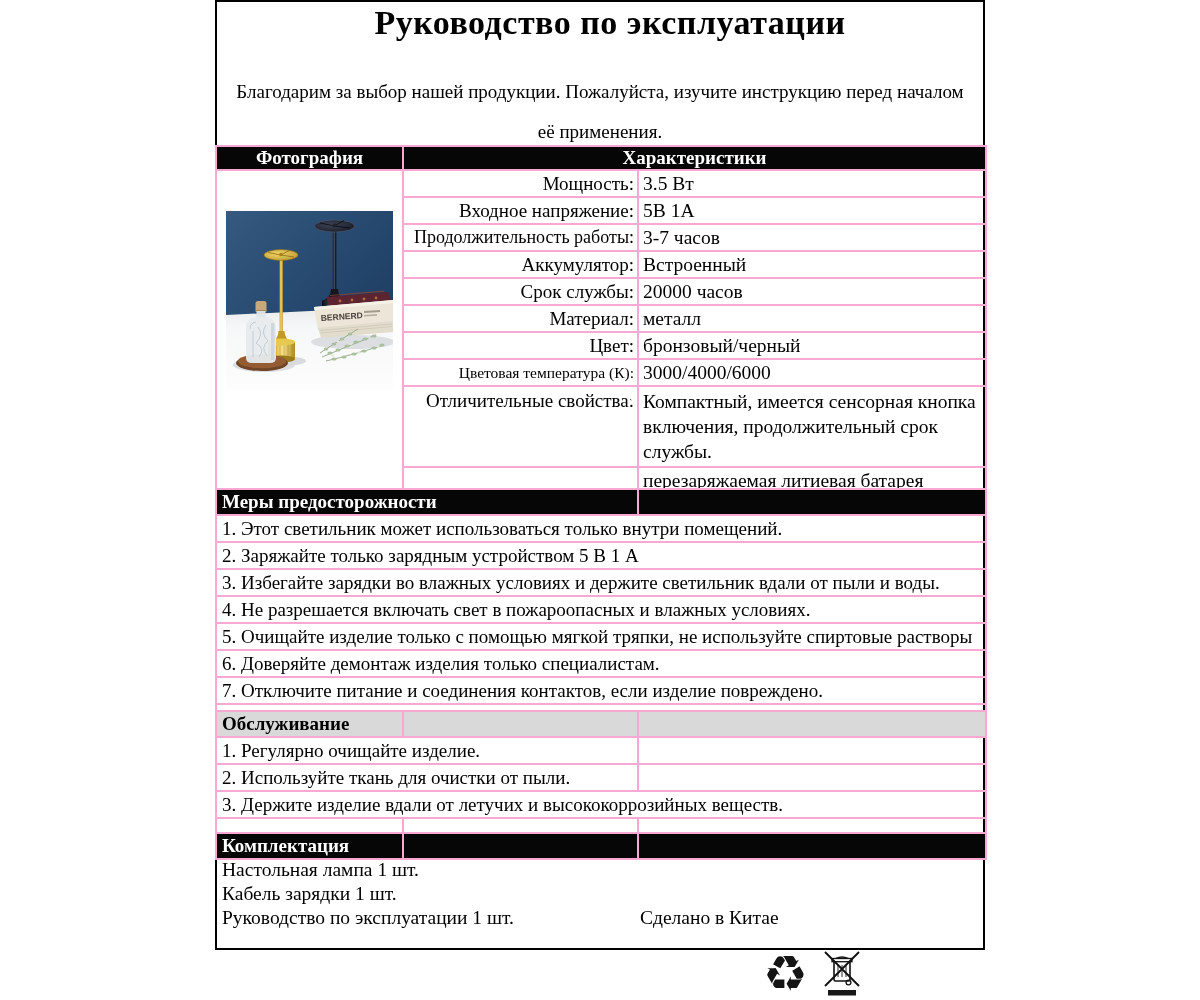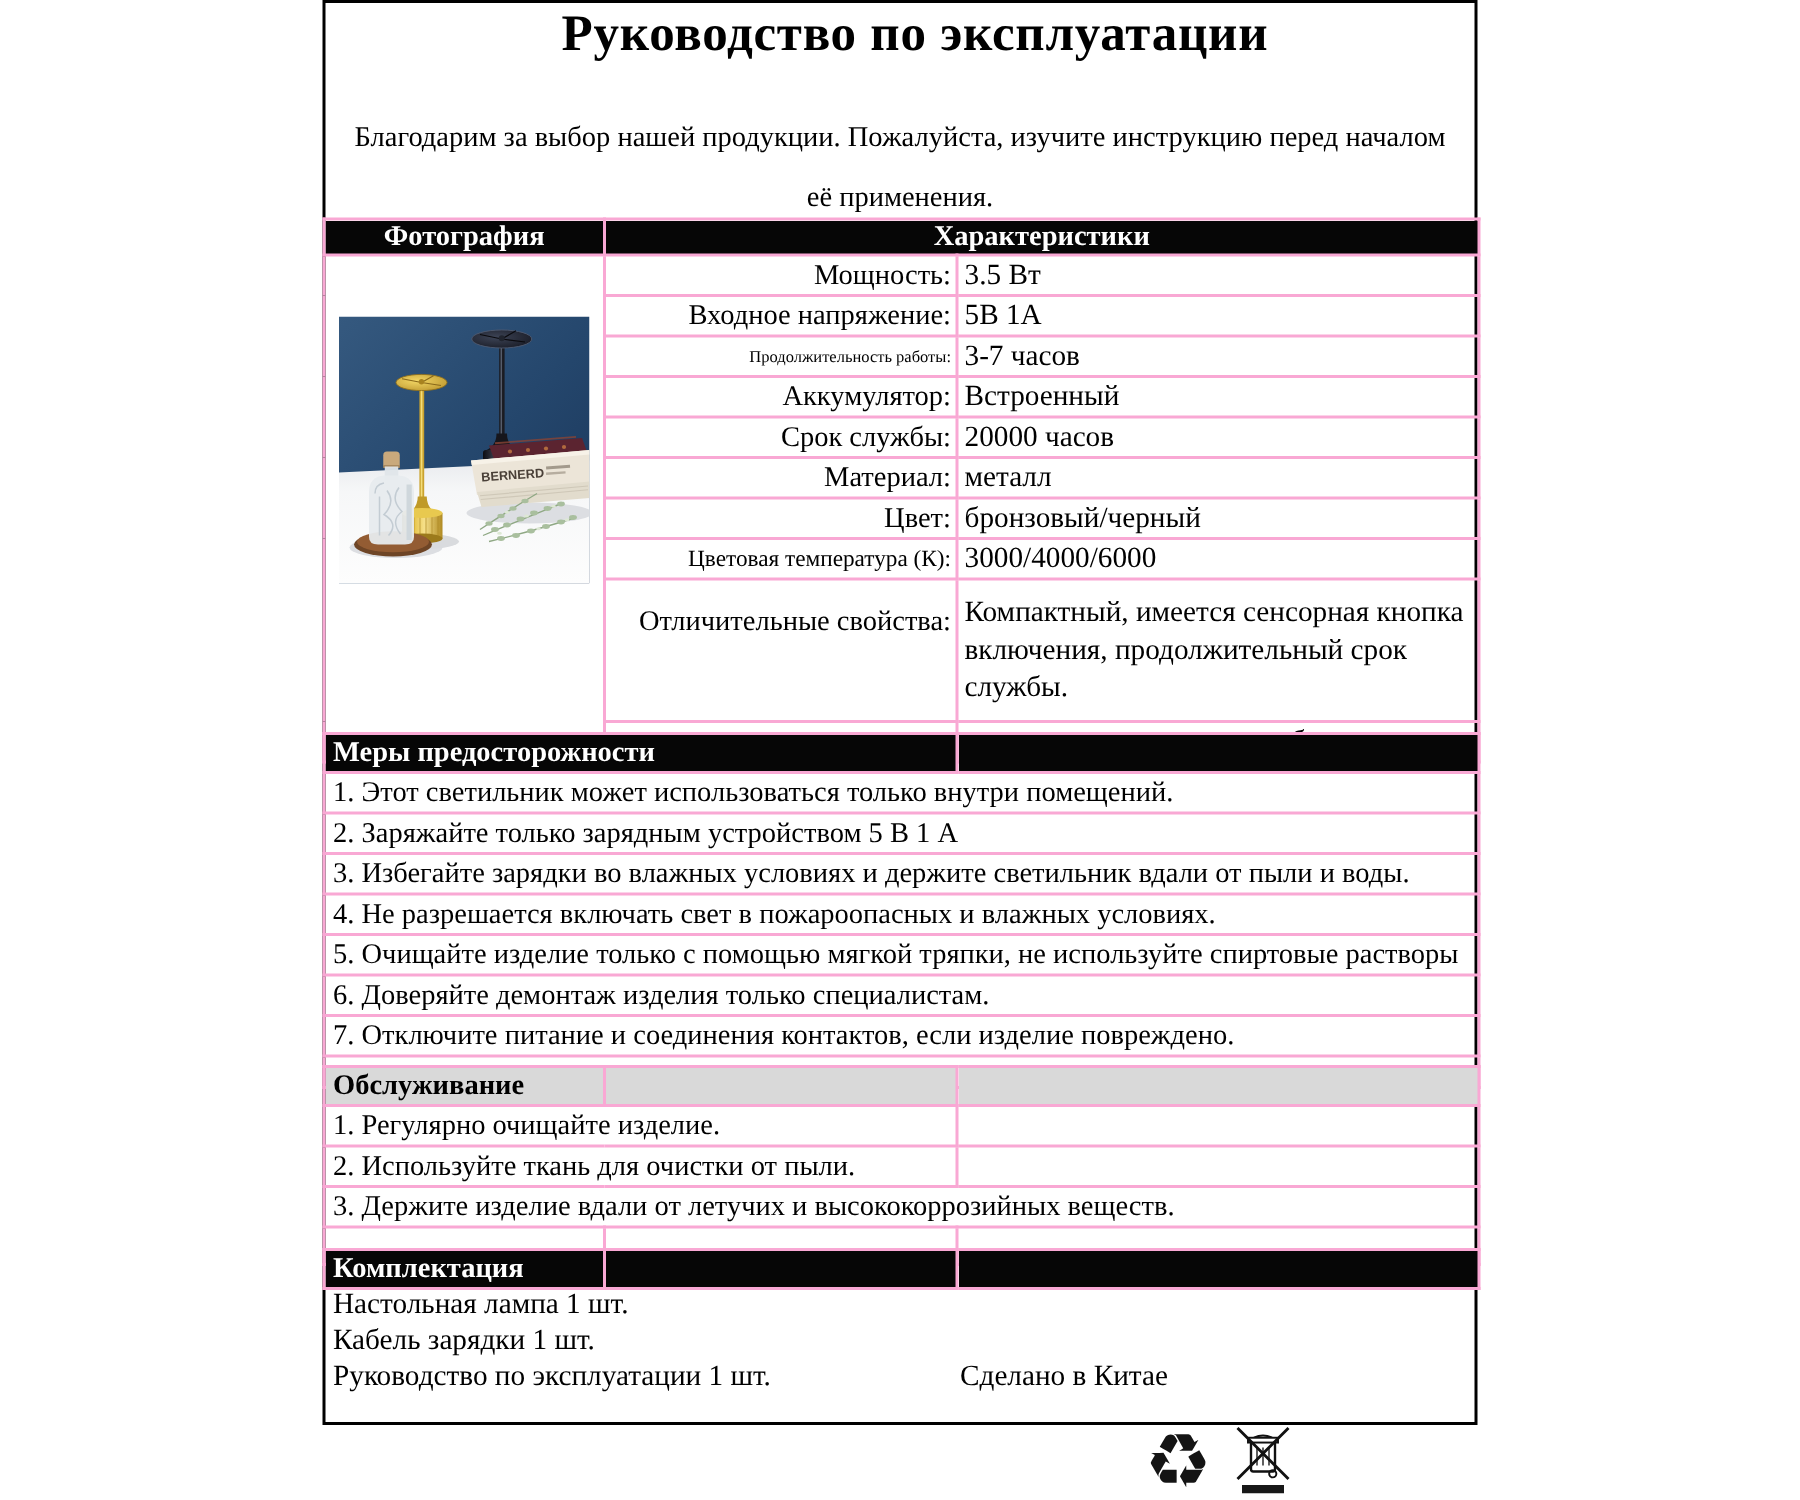--- a/index.html
+++ b/index.html
@@ -12,21 +12,21 @@
 
   table{border-collapse:collapse;table-layout:fixed;width:770px;}
   td{border:2px solid #f9a8d4;padding:0 4px;font-size:19px;overflow:hidden;vertical-align:middle;}
   .bar td{background:#060606;color:#fff;font-weight:bold;height:24px;}
   .bar td + td{border-left-color:#5a5a5a;}
   .gray td{background:#d9d9d9;color:#000;font-weight:bold;height:24px;}
   .spec-head td{height:22px;text-align:center;font-size:19px;}
   .spec-row td{height:25px;}
   .spec-row .lbl{text-align:right;padding-right:3px;white-space:nowrap;}
   .spec-row .val{text-align:left;font-size:19.5px;white-space:nowrap;}
-  .lbl-fit{font-size:11px;}
+  .lbl-fit{font-size:18px;}
   .lbl-small{font-size:15.5px;}
   .row-big td{height:76px;}
   .row-big .val{white-space:normal;line-height:25px;vertical-align:middle;}
   .photo-cell{vertical-align:top;text-align:center;padding:0;}
   .photo-cell svg{margin-top:40px;}
   .list-row td{height:25px;white-space:nowrap;padding-left:5px;}
   .empty-row td{height:19px;}
   .empty-row-m td{height:23px;}
   .sec-pad{padding-left:5px;}
 
@@ -201,21 +201,21 @@
         </tr>
     <tr class="spec-row">
           <td class="lbl">Цвет:</td>
           <td class="val">бронзовый/черный</td>
         </tr>
     <tr class="spec-row">
           <td class="lbl lbl-small">Цветовая температура (К):</td>
           <td class="val">3000/4000/6000</td>
         </tr>
     <tr class="spec-row row-big">
-          <td class="lbl" style="vertical-align:top;padding-top:17px;border-radius:29px;">Отличительные свойства:</td>
+          <td class="lbl" style="vertical-align:top;padding-top:3px;border-radius:29px;">Отличительные свойства:</td>
           <td class="val">Компактный, имеется сенсорная кнопка включения, продолжительный срок службы.</td>
         </tr>
     <tr class="spec-row">
           <td class="lbl"></td>
           <td class="val">перезаряжаемая литиевая батарея</td>
         </tr>
   </tbody>
     </table>
 
   <table class="abs" style="left:-2px;top:486px;font-family:Liberation Serif, serif;">

